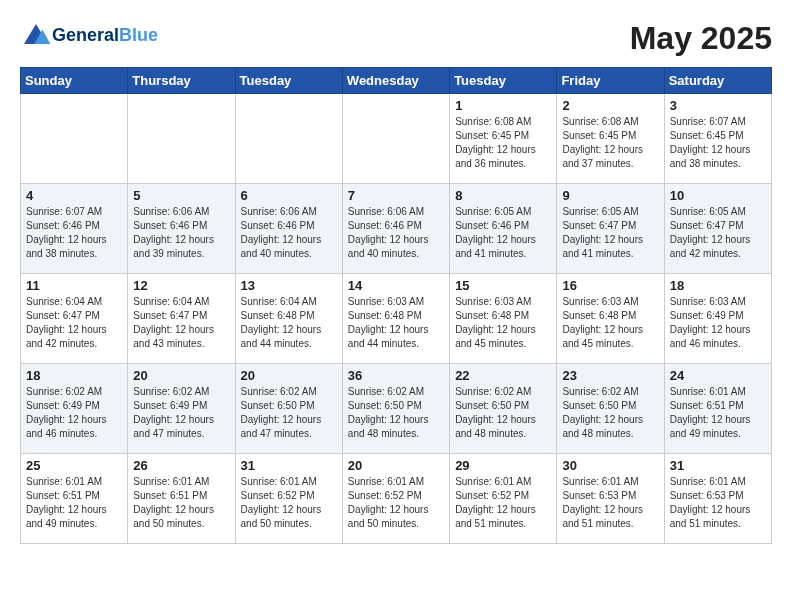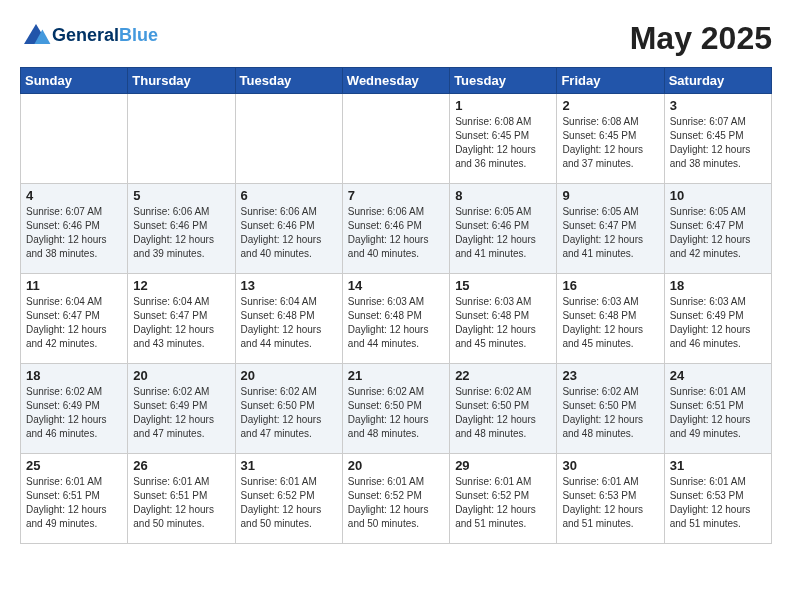--- a/index.html
+++ b/index.html
@@ -266,21 +266,21 @@
 and 47 minutes.</div>
         </td>
         <td>
           <span class="day-number">20</span>
           <div class="day-info" style="white-space: pre-line;">Sunrise: 6:02 AM
 Sunset: 6:50 PM
 Daylight: 12 hours
 and 47 minutes.</div>
         </td>
         <td>
-          <span class="day-number">21</span>
+          <span class="day-number">36</span>
           <div class="day-info" style="white-space: pre-line;">Sunrise: 6:02 AM
 Sunset: 6:50 PM
 Daylight: 12 hours
 and 48 minutes.</div>
         </td>
         <td>
           <span class="day-number">22</span>
           <div class="day-info" style="white-space: pre-line;">Sunrise: 6:02 AM
 Sunset: 6:50 PM
 Daylight: 12 hours

